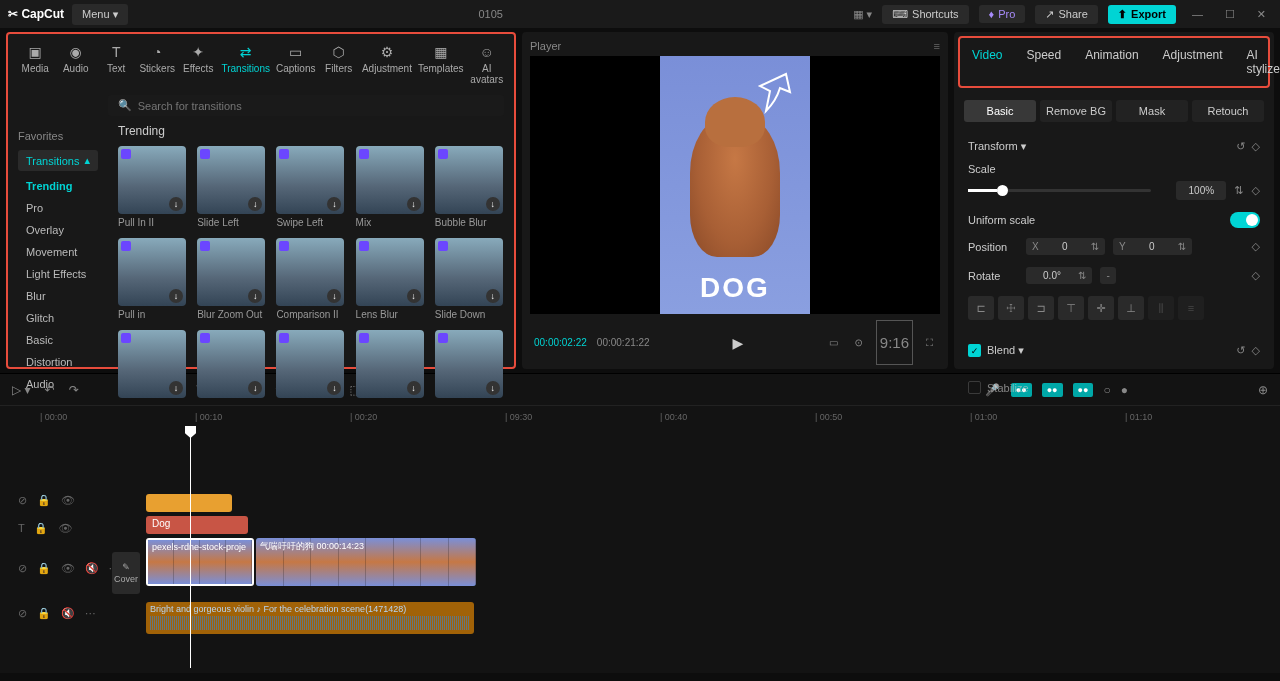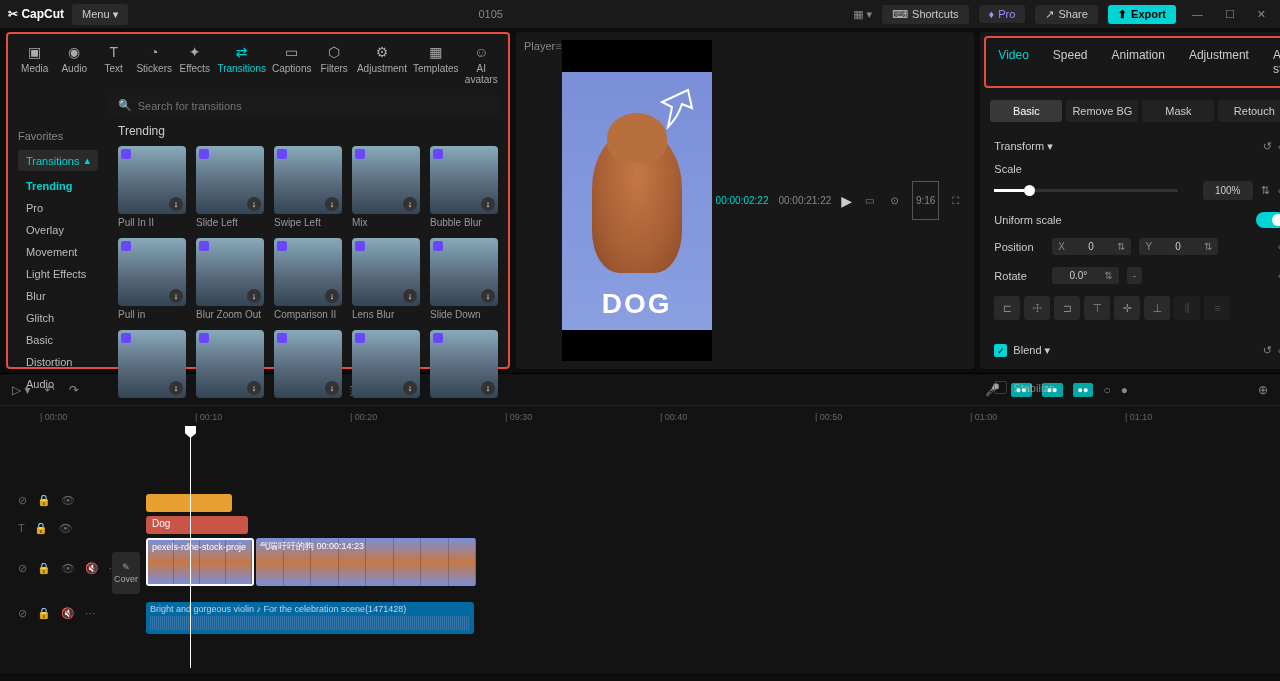--- a/index.html
+++ b/index.html
@@ -27,21 +27,21 @@
 .search-bar{padding:4px 10px;display:flex;align-items:center;gap:6px;background:#1a1a1a;margin:0 10px 8px 100px;border-radius:3px;}
 .search-bar input{background:transparent;border:none;color:#888;font-size:11px;outline:none;width:100%;}
 .trans-grid{flex:1;padding:0 10px;overflow:hidden;}
 .trending-label{margin-bottom:8px;color:#ccc;font-size:12px;}
 .grid{display:grid;grid-template-columns:repeat(5,1fr);gap:10px;}
 .trans-item{cursor:pointer;}
 .trans-thumb{width:68px;height:68px;background:linear-gradient(180deg,#8ab 0%,#567 60%,#345 100%);border-radius:4px;position:relative;}
 .trans-thumb::before{content:"";position:absolute;top:3px;left:3px;width:10px;height:10px;background:#6b46ff;border-radius:2px;}
 .trans-thumb::after{content:"↓";position:absolute;bottom:3px;right:3px;width:14px;height:14px;background:#333;border-radius:50%;font-size:9px;display:flex;align-items:center;justify-content:center;color:#fff;}
 .trans-label{font-size:10px;color:#999;margin-top:3px;}
-.center-panel{flex:1;background:#181818;margin:4px 6px;border-radius:4px;padding:8px;display:flex;flex-direction:row;}
+.center-panel{flex:1;background:#181818;margin:4px 6px;border-radius:4px;padding:8px;display:flex;flex-direction:column;}
 .player-label{color:#888;font-size:11px;margin-bottom:4px;display:flex;justify-content:space-between;}
 .player-view{flex:1;background:#000;display:flex;align-items:center;justify-content:center;position:relative;}
 .video-frame{width:150px;height:258px;background:linear-gradient(180deg,#7a8fd8 0%,#8a9fe0 100%);position:relative;display:flex;flex-direction:column;align-items:center;justify-content:flex-end;padding-bottom:10px;}
 .dog-shape{width:90px;height:140px;background:radial-gradient(ellipse at 50% 30%,#c67845 0%,#a85f35 60%,#8a4a28 100%);border-radius:40% 40% 30% 30%;margin-bottom:15px;position:relative;}
 .dog-shape::before{content:"";position:absolute;top:-20px;left:15px;width:60px;height:50px;background:#b86f3e;border-radius:50% 50% 40% 40%;}
 .dog-text{color:#fff;font-weight:900;font-size:28px;letter-spacing:2px;}
 .arrow-shape{position:absolute;top:10px;right:12px;width:50px;height:55px;}
 .player-controls{display:flex;align-items:center;gap:10px;padding:6px 4px;font-size:10px;}
 .time-current{color:#00d4d4;}
 .time-total{color:#888;}
@@ -89,21 +89,21 @@
 .clip{position:absolute;height:18px;border-radius:3px;font-size:10px;padding:2px 6px;color:#fff;overflow:hidden;}
 .clip-orange{background:#e8a030;left:146px;width:86px;top:66px;}
 .clip-red{background:#c85545;left:146px;width:102px;top:88px;}
 .cover-btn{position:absolute;left:112px;top:124px;width:28px;height:42px;background:#2a2a2a;border-radius:3px;display:flex;flex-direction:column;align-items:center;justify-content:center;font-size:9px;color:#aaa;gap:2px;}
 .video-track{position:absolute;left:146px;top:110px;height:48px;display:flex;}
 .vclip1{width:108px;height:48px;background:#1a5566;border:2px solid #fff;border-radius:3px;position:relative;overflow:hidden;}
 .vclip2{width:220px;height:48px;background:#1a5566;border-radius:3px;margin-left:2px;position:relative;overflow:hidden;}
 .vclip-label{position:absolute;top:2px;left:4px;font-size:9px;color:#fff;z-index:2;}
 .vthumb{display:flex;height:100%;}
 .vthumb div{flex:1;background:linear-gradient(180deg,#7a8fd8,#c67845 50%,#7a8fd8);border-right:1px solid rgba(0,0,0,0.2);}
-.audio-clip{position:absolute;left:146px;top:174px;width:328px;height:32px;background:#0369a1;border-radius:3px;padding:2px 4px;font-size:9px;color:#b8d4f0;overflow:hidden;}
+.audio-clip{position:absolute;left:146px;top:174px;width:328px;height:32px;background:#a16207;border-radius:3px;padding:2px 4px;font-size:9px;color:#b8d4f0;overflow:hidden;}
 .waveform{height:14px;background:repeating-linear-gradient(90deg,#4a7db0 0,#4a7db0 1px,transparent 1px,transparent 2px);margin-top:2px;opacity:0.7;}
 </style>
 </head>
 <body>
 
 <div class="titlebar">
   <span class="logo">✂ CapCut</span>
   <span class="menu-btn">Menu ▾</span>
   <span class="project-title">0105</span>
   <div class="title-right">
@@ -238,21 +238,21 @@
         <div class="dog-shape"></div>
         <div class="dog-text">DOG</div>
       </div>
     </div>
     <div class="player-controls">
       <span class="time-current">00:00:02:22</span>
       <span class="time-total">00:00:21:22</span>
       <span class="play-btn">▶</span>
       <span class="pc-icon">▭</span>
       <span class="pc-icon">⊙</span>
-      <span class="pc-icon" style="border:1px solid #555;padding:13px 3px;font-size:10px;">9:16</span>
+      <span class="pc-icon" style="border:1px solid #555;padding:13px 3px;font-size:15px;">9:16</span>
       <span class="pc-icon">⛶</span>
     </div>
   </div>
 
   <div class="right-panel">
     <div class="right-tabs" id="right-tabs">
         <div class="right-tab active">Video</div>
         <div class="right-tab">Speed</div>
         <div class="right-tab">Animation</div>
         <div class="right-tab">Adjustment</div>

